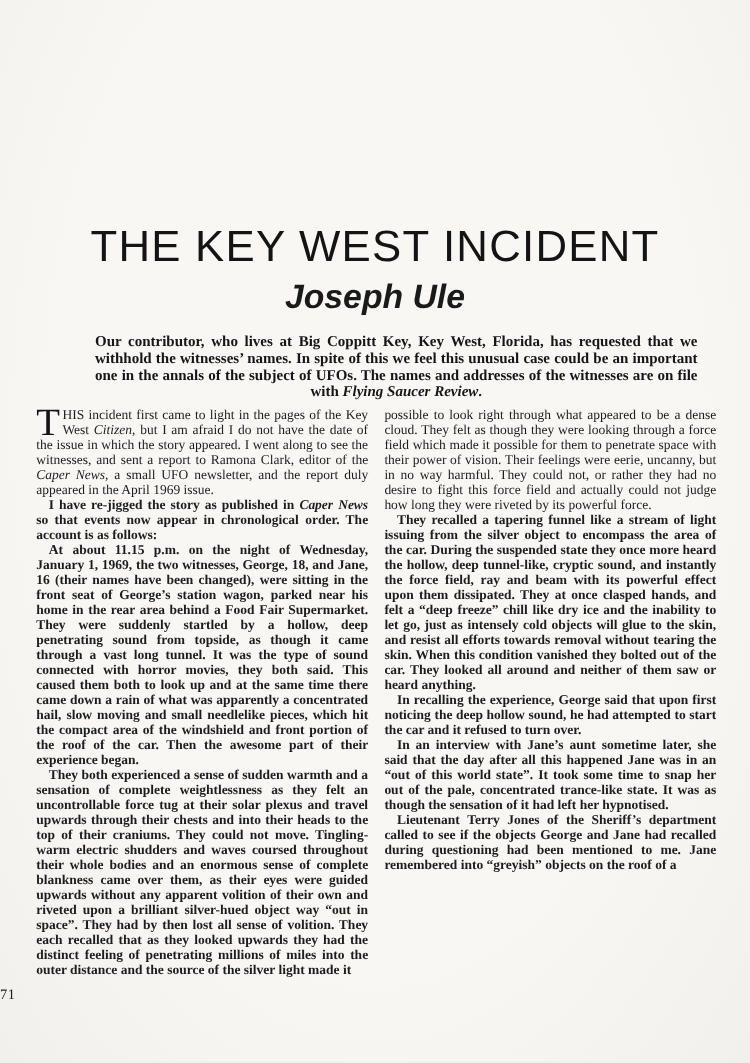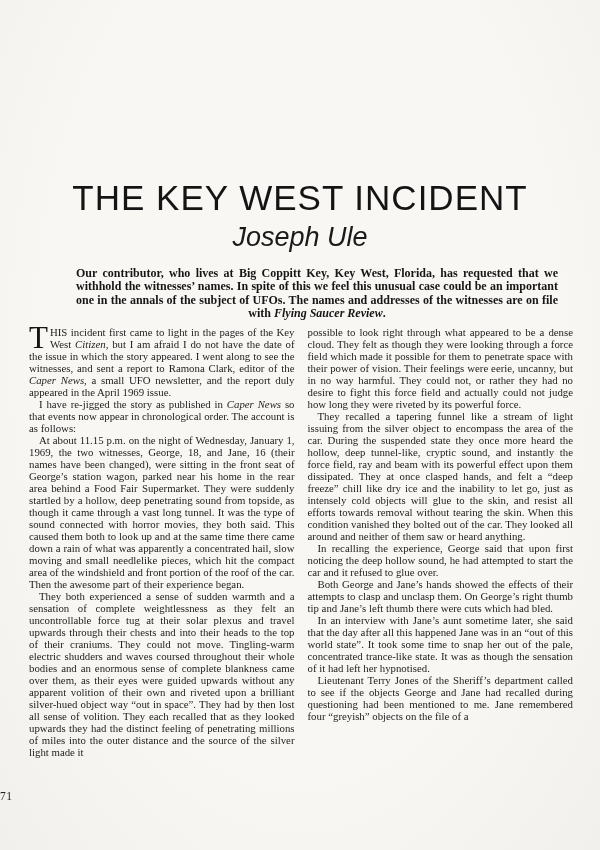--- a/index.html
+++ b/index.html
@@ -22,21 +22,21 @@
     font-weight:500;
     font-size:35px;
     letter-spacing:1px;
     color:#141414;
     line-height:1.0;
   }
   .author{
     margin-top:7px;
     font-family:"Liberation Sans",sans-serif;
     font-style:italic;
-    font-weight:400;
+    font-weight:700;
     font-size:27px;
     color:#1a1a1a;
   }
   .intro{
     position:absolute;top:267px;left:76px;width:482px;
     margin:0;
     font-family:Liberation Serif, serif;
     font-weight:700;
     font-size:12px;
     line-height:13.4px;
@@ -49,21 +49,21 @@
     display:flex;gap:13px;
   }
   .col{width:266px;}
   .col p{
     margin:0;
     font-size:10.8px;
     line-height:12px;
     text-align:justify;
     color:#1d1d1d;
   }
-  .col p.ind{text-indent:10px;}
+  .col p.ind{text-indent:10px;font-weight:bold;}
   .dropcap{
     float:left;
     font-size:31px;
     line-height:23px;
     margin:0 2px 0 0;
     color:#141414;
   }
   .it{font-style:italic;}
   .pagenum{
     position:absolute;top:790px;left:0;width:576px;
@@ -88,22 +88,21 @@
   <div class="cols">
     <div class="col">
       <p class="lead"><span class="dropcap">T</span><span><span>HIS incident first came to light in the pages of the Key West </span><span class="it">Citizen</span><span>, but I am afraid I do not have the date of the issue in which the story appeared. I went along to see the witnesses, and sent a report to Ramona Clark, editor of the </span><span class="it">Caper News</span><span>, a small UFO newsletter, and the report duly appeared in the April 1969 issue.</span></span></p>
       <p class="ind"><span>I have re-jigged the story as published in </span><span class="it">Caper News</span><span> so that events now appear in chronological order. The account is as follows:</span></p>
       <p class="ind">At about 11.15 p.m. on the night of Wednesday, January 1, 1969, the two witnesses, George, 18, and Jane, 16 (their names have been changed), were sitting in the front seat of George’s station wagon, parked near his home in the rear area behind a Food Fair Supermarket. They were suddenly startled by a hollow, deep penetrating sound from topside, as though it came through a vast long tunnel. It was the type of sound connected with horror movies, they both said. This caused them both to look up and at the same time there came down a rain of what was apparently a concentrated hail, slow moving and small needlelike pieces, which hit the compact area of the windshield and front portion of the roof of the car. Then the awesome part of their experience began.</p>
       <p class="ind">They both experienced a sense of sudden warmth and a sensation of complete weightlessness as they felt an uncontrollable force tug at their solar plexus and travel upwards through their chests and into their heads to the top of their craniums. They could not move. Tingling-warm electric shudders and waves coursed throughout their whole bodies and an enormous sense of complete blankness came over them, as their eyes were guided upwards without any apparent volition of their own and riveted upon a brilliant silver-hued object way “out in space”. They had by then lost all sense of volition. They each recalled that as they looked upwards they had the distinct feeling of penetrating millions of miles into the outer distance and the source of the silver light made it</p>
     </div>
     <div class="col">
       <p>possible to look right through what appeared to be a dense cloud. They felt as though they were looking through a force field which made it possible for them to penetrate space with their power of vision. Their feelings were eerie, uncanny, but in no way harmful. They could not, or rather they had no desire to fight this force field and actually could not judge how long they were riveted by its powerful force.</p>
       <p class="ind">They recalled a tapering funnel like a stream of light issuing from the silver object to encompass the area of the car. During the suspended state they once more heard the hollow, deep tunnel-like, cryptic sound, and instantly the force field, ray and beam with its powerful effect upon them dissipated. They at once clasped hands, and felt a “deep freeze” chill like dry ice and the inability to let go, just as intensely cold objects will glue to the skin, and resist all efforts towards removal without tearing the skin. When this condition vanished they bolted out of the car. They looked all around and neither of them saw or heard anything.</p>
-      <p class="ind">In recalling the experience, George said that upon first noticing the deep hollow sound, he had attempted to start the car and it refused to glue over.</p>
-      <p class="ind">Both George and Jane’s hands showed the effects of their attempts to clasp and unclasp them. On George’s right thumb tip and Jane’s left thumb there were cuts which had bled.</p>
+      <p class="ind">In recalling the experience, George said that upon first noticing the deep hollow sound, he had attempted to start the car and it refused to turn over.</p>
       <p class="ind">In an interview with Jane’s aunt sometime later, she said that the day after all this happened Jane was in an “out of this world state”. It took some time to snap her out of the pale, concentrated trance-like state. It was as though the sensation of it had left her hypnotised.</p>
-      <p class="ind">Lieutenant Terry Jones of the Sheriff’s department called to see if the objects George and Jane had recalled during questioning had been mentioned to me. Jane remembered four “greyish” objects on the file of a</p>
+      <p class="ind">Lieutenant Terry Jones of the Sheriff’s department called to see if the objects George and Jane had recalled during questioning had been mentioned to me. Jane remembered into “greyish” objects on the roof of a</p>
     </div>
   </div>
 
   <div class="pagenum">71</div>
 
 </div>
 
 </body></html>

